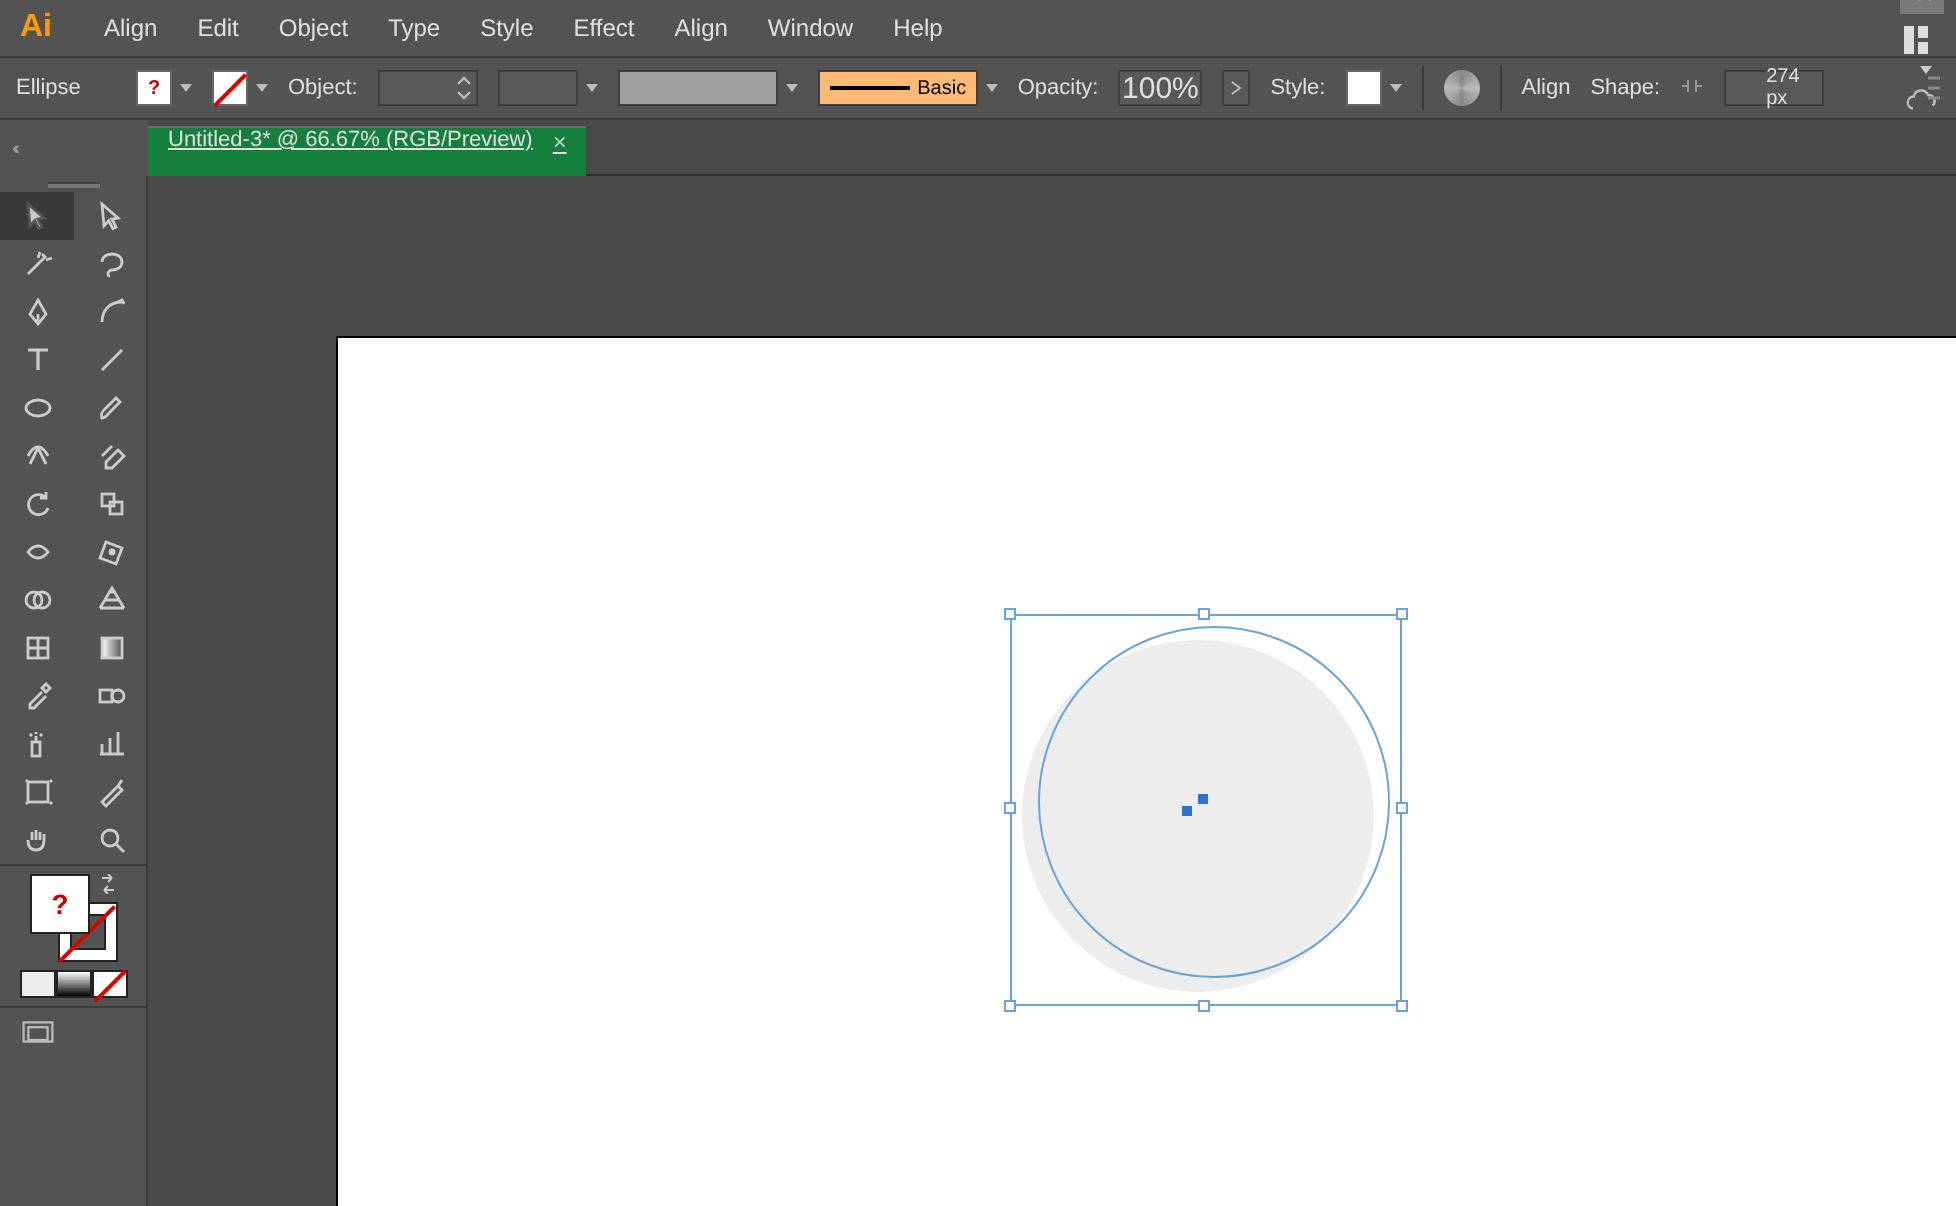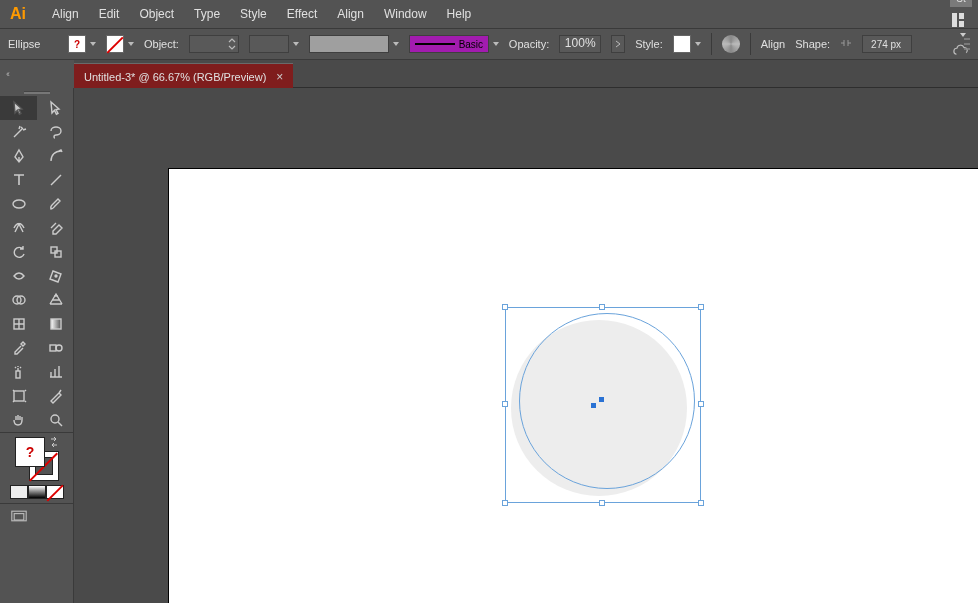--- a/index.html
+++ b/index.html
@@ -19,41 +19,41 @@
   .controlbar { height: 32px; background: #535353; border-top:1px solid #3a3a3a; border-bottom:1px solid #3a3a3a; display:flex; align-items:center; padding: 0 8px; gap: 10px; }
   .ctrl-label { color:#e0e0e0; font-size:11px; }
   .ctrl-group { display:flex; align-items:center; gap:4px; }
   .swatch-fill { width:18px; height:18px; background:#fff; border:1px solid #666; display:flex; align-items:center; justify-content:center; font-size:10px; color:#c00; font-weight:bold; }
   .swatch-stroke { width:18px; height:18px; background:#fff; border:1px solid #666; position:relative; }
   .swatch-stroke::before { content:''; position:absolute; width:140%; height:2px; background:#d00; top:50%; left:-20%; transform:rotate(-45deg); }
   .mini-caret { width:0;height:0;border-left:3px solid transparent;border-right:3px solid transparent;border-top:4px solid #bbb; cursor:pointer; }
   .stroke-size { width:50px; height:18px; background:#595959; border:1px solid #3f3f3f; display:flex; align-items:center; justify-content:flex-end; padding-right:2px; }
   .stroke-style { width:40px; height:18px; background:#595959; border:1px solid #3f3f3f; }
   .variable-width { width:80px; height:18px; background:#9f9f9f; border:1px solid #3f3f3f; }
-  .brush-def { width:80px; height:18px; background:#a21caf; border:1px solid #3f3f3f; display:flex; align-items:center; justify-content:center; gap:4px; }
+  .brush-def { width:80px; height:18px; background:#fdba74; border:1px solid #3f3f3f; display:flex; align-items:center; justify-content:center; gap:4px; }
   .brush-line { width:40px; height:2px; background:#000; }
   .brush-label { font-size:10px; color:#000; }
-  .opacity-input { width:42px; height:18px; background:#595959; border:1px solid #3f3f3f; color:#e0e0e0; text-align:center; font-size:12px; }
+  .opacity-input { width:42px; height:18px; background:#595959; border:1px solid #3f3f3f; color:#e0e0e0; text-align:center; font-size:15px; }
   .arrow-btn { width:14px; height:18px; background:#595959; border:1px solid #3f3f3f; display:flex; align-items:center; justify-content:center; cursor:pointer; }
   .style-swatch { width:18px; height:18px; background:#fff; border:1px solid #666; }
   .recolor-globe { width:18px; height:18px; border-radius:50%; background: conic-gradient(#888,#bbb,#888,#bbb,#888); cursor:pointer; }
-  .shape-w { width:50px; height:18px; background:#595959; border:1px solid #3f3f3f; color:#e0e0e0; font-size:10px; display:flex; align-items:center; padding-left:8px; }
+  .shape-w { width:50px; height:18px; background:#595959; border:1px solid #3f3f3f; color:#e0e0e0; font-size:10px; display:flex; align-items:center; padding-left:20px; }
   .divider { width:1px; height:22px; background:#3a3a3a; }
   .ctrl-select-name { min-width:50px; }
   .link-icon svg{width:12px;height:12px;}
   .dim-right { color:#888; }
   .collapse-icon { width:8px;height:18px; display:flex; align-items:center; justify-content:center; color:#aaa; cursor:pointer; font-size:10px; margin-left:auto; }
 
   
   .panel-strip { position:absolute; left:0; top:60px; width:74px; height:28px; background:#535353; display:flex; align-items:center; justify-content:flex-start; padding-left:6px; }
   .panel-strip .dbl-caret { color:#aaa; font-size:9px; letter-spacing:-2px; cursor:pointer; }
 
   
   .tabbar { position:absolute; left:74px; top:60px; right:0; height:28px; background:#4a4a4a; border-bottom:1px solid #2e2e2e; display:flex; align-items:flex-end; }
-  .doc-tab { height:26px; background:#7f1d1d; display:flex; align-items:center; padding: 0 10px; gap:10px; font-size:11px; color:#e0e0e0; border-top:1px solid #6a6a6a; position:relative; top:2px; }
+  .doc-tab { height:26px; background:#15803d; display:flex; align-items:flex-start; padding: 0 10px; gap:10px; font-size:11px; color:#e0e0e0; border-top:1px solid #6a6a6a; position:relative; top:2px;text-decoration:underline; }
   .tab-close { color:#ccc; font-size:12px; cursor:pointer; }
 
   
   .toolpanel { position:absolute; left:0; top:88px; width:74px; bottom:0; background:#535353; border-right:1px solid #3a3a3a; }
   .tool-grab { height:8px; background:#535353; display:flex; justify-content:center; align-items:center; }
   .tool-grab::before { content:''; width:26px; height:2px; background:#777; border-top:1px solid #444; }
   .tools { display:grid; grid-template-columns: 1fr 1fr; }
   .tool { width:37px; height:24px; display:flex; align-items:center; justify-content:center; cursor:pointer; position:relative; }
   .tool.selected { background:#3a3a3a; }
   .tool svg { width:16px; height:16px; stroke:#d0d0d0; fill:none; stroke-width:1.4; }

